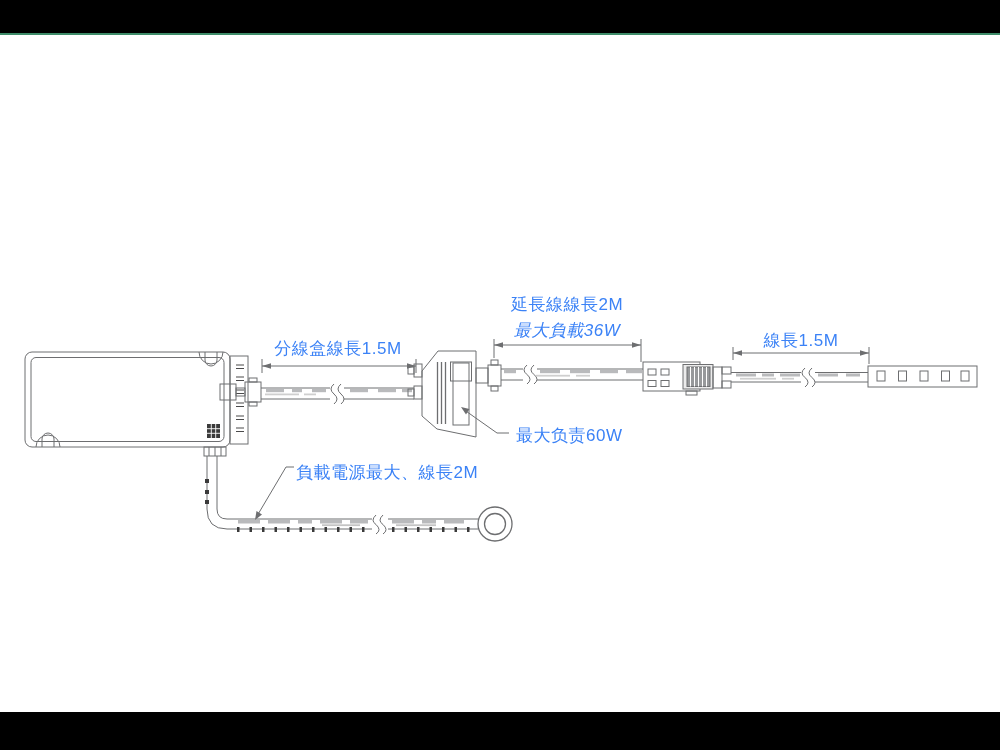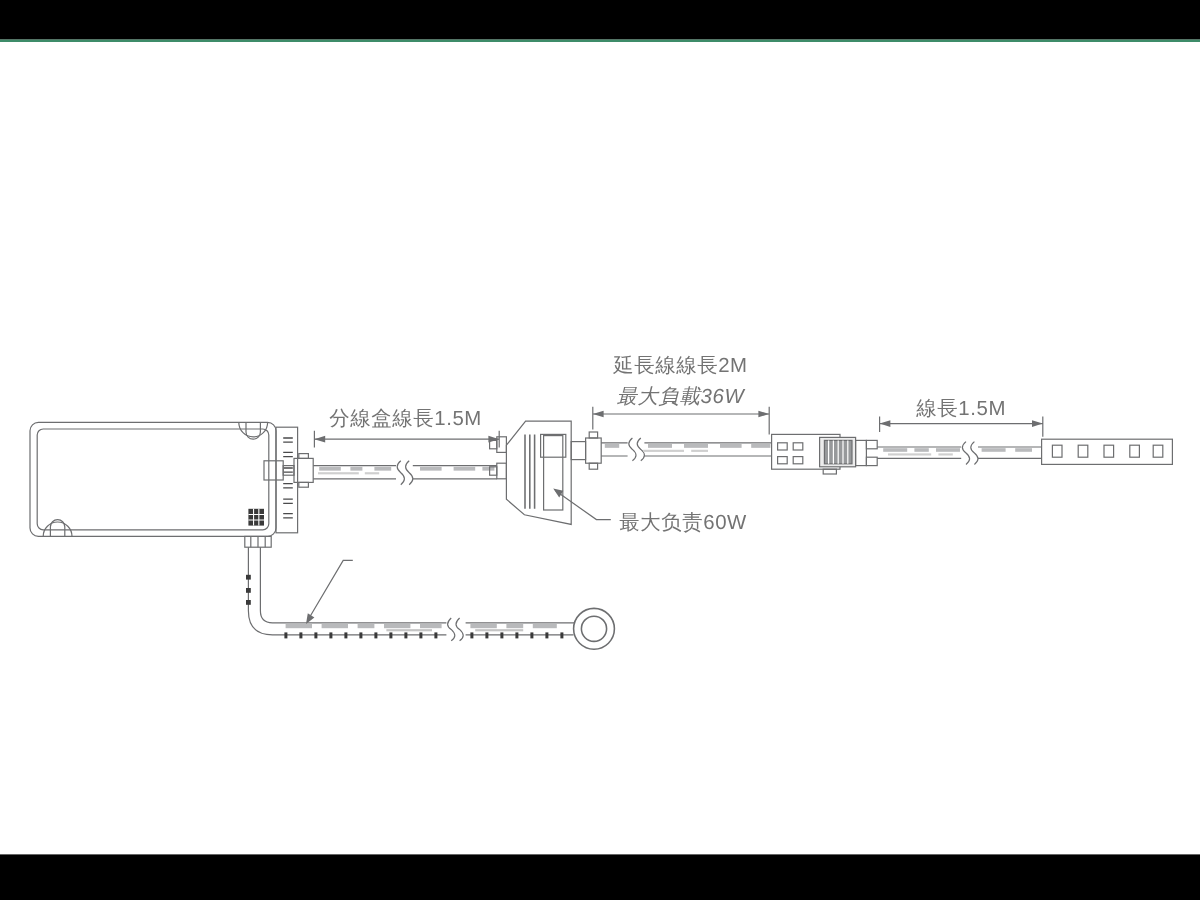--- a/index.html
+++ b/index.html
@@ -4,21 +4,21 @@
 <style>
   html,body{margin:0;padding:0;background:#fff;}
   .stage{position:relative;width:1000px;height:750px;background:#ffffff;overflow:hidden;
          font-family:"Liberation Sans","DejaVu Sans",sans-serif;}
   .bar-top{position:absolute;left:0;top:0;width:1000px;height:33px;background:#000;}
   .accent-line{position:absolute;left:0;top:33px;width:1000px;height:2px;background:#3E8C69;}
   .bar-bottom{position:absolute;left:0;top:712px;width:1000px;height:38px;background:#000;}
   .page-title{position:absolute;left:30px;top:85px;font-size:23px;font-weight:700;
               color:#272425;letter-spacing:2px;white-space:nowrap;}
   .diagram-svg{position:absolute;left:0;top:0;}
-  .lbl{position:absolute;font-size:17px;color:#737373;letter-spacing:0.5px;white-space:nowrap;}
+  .lbl{position:absolute;font-size:17px;color:#3b82f6;letter-spacing:0.5px;white-space:nowrap;}
   .lbl.center{text-align:center;}
 </style>
 </head>
 <body>
 
 <div class="stage">
 
   <div class="bar-top"></div>
   <div class="accent-line" style="background: rgb(62, 140, 105);"></div>
   <div class="bar-bottom"></div>
@@ -245,13 +245,14 @@
   <div class="lbl center" style="left:260px;top:337px;width:156px;">分線盒線長1.5M</div>
 
   <div class="lbl center" style="left:492px;top:293px;width:150px;">延長線線長2M</div>
 
   <div class="lbl center" style="left:492px;top:319px;width:150px;font-style:italic;">最大負載36W</div>
 
   <div class="lbl center" style="left:731px;top:329px;width:140px;">線長1.5M</div>
 
   <div class="lbl" style="left:516px;top:424px;">最大负责60W</div>
 
+  <div class="lbl" style="left:296px;top:461px;">負載電源最大、線長2M</div>
 </div>
 
 </body></html>

